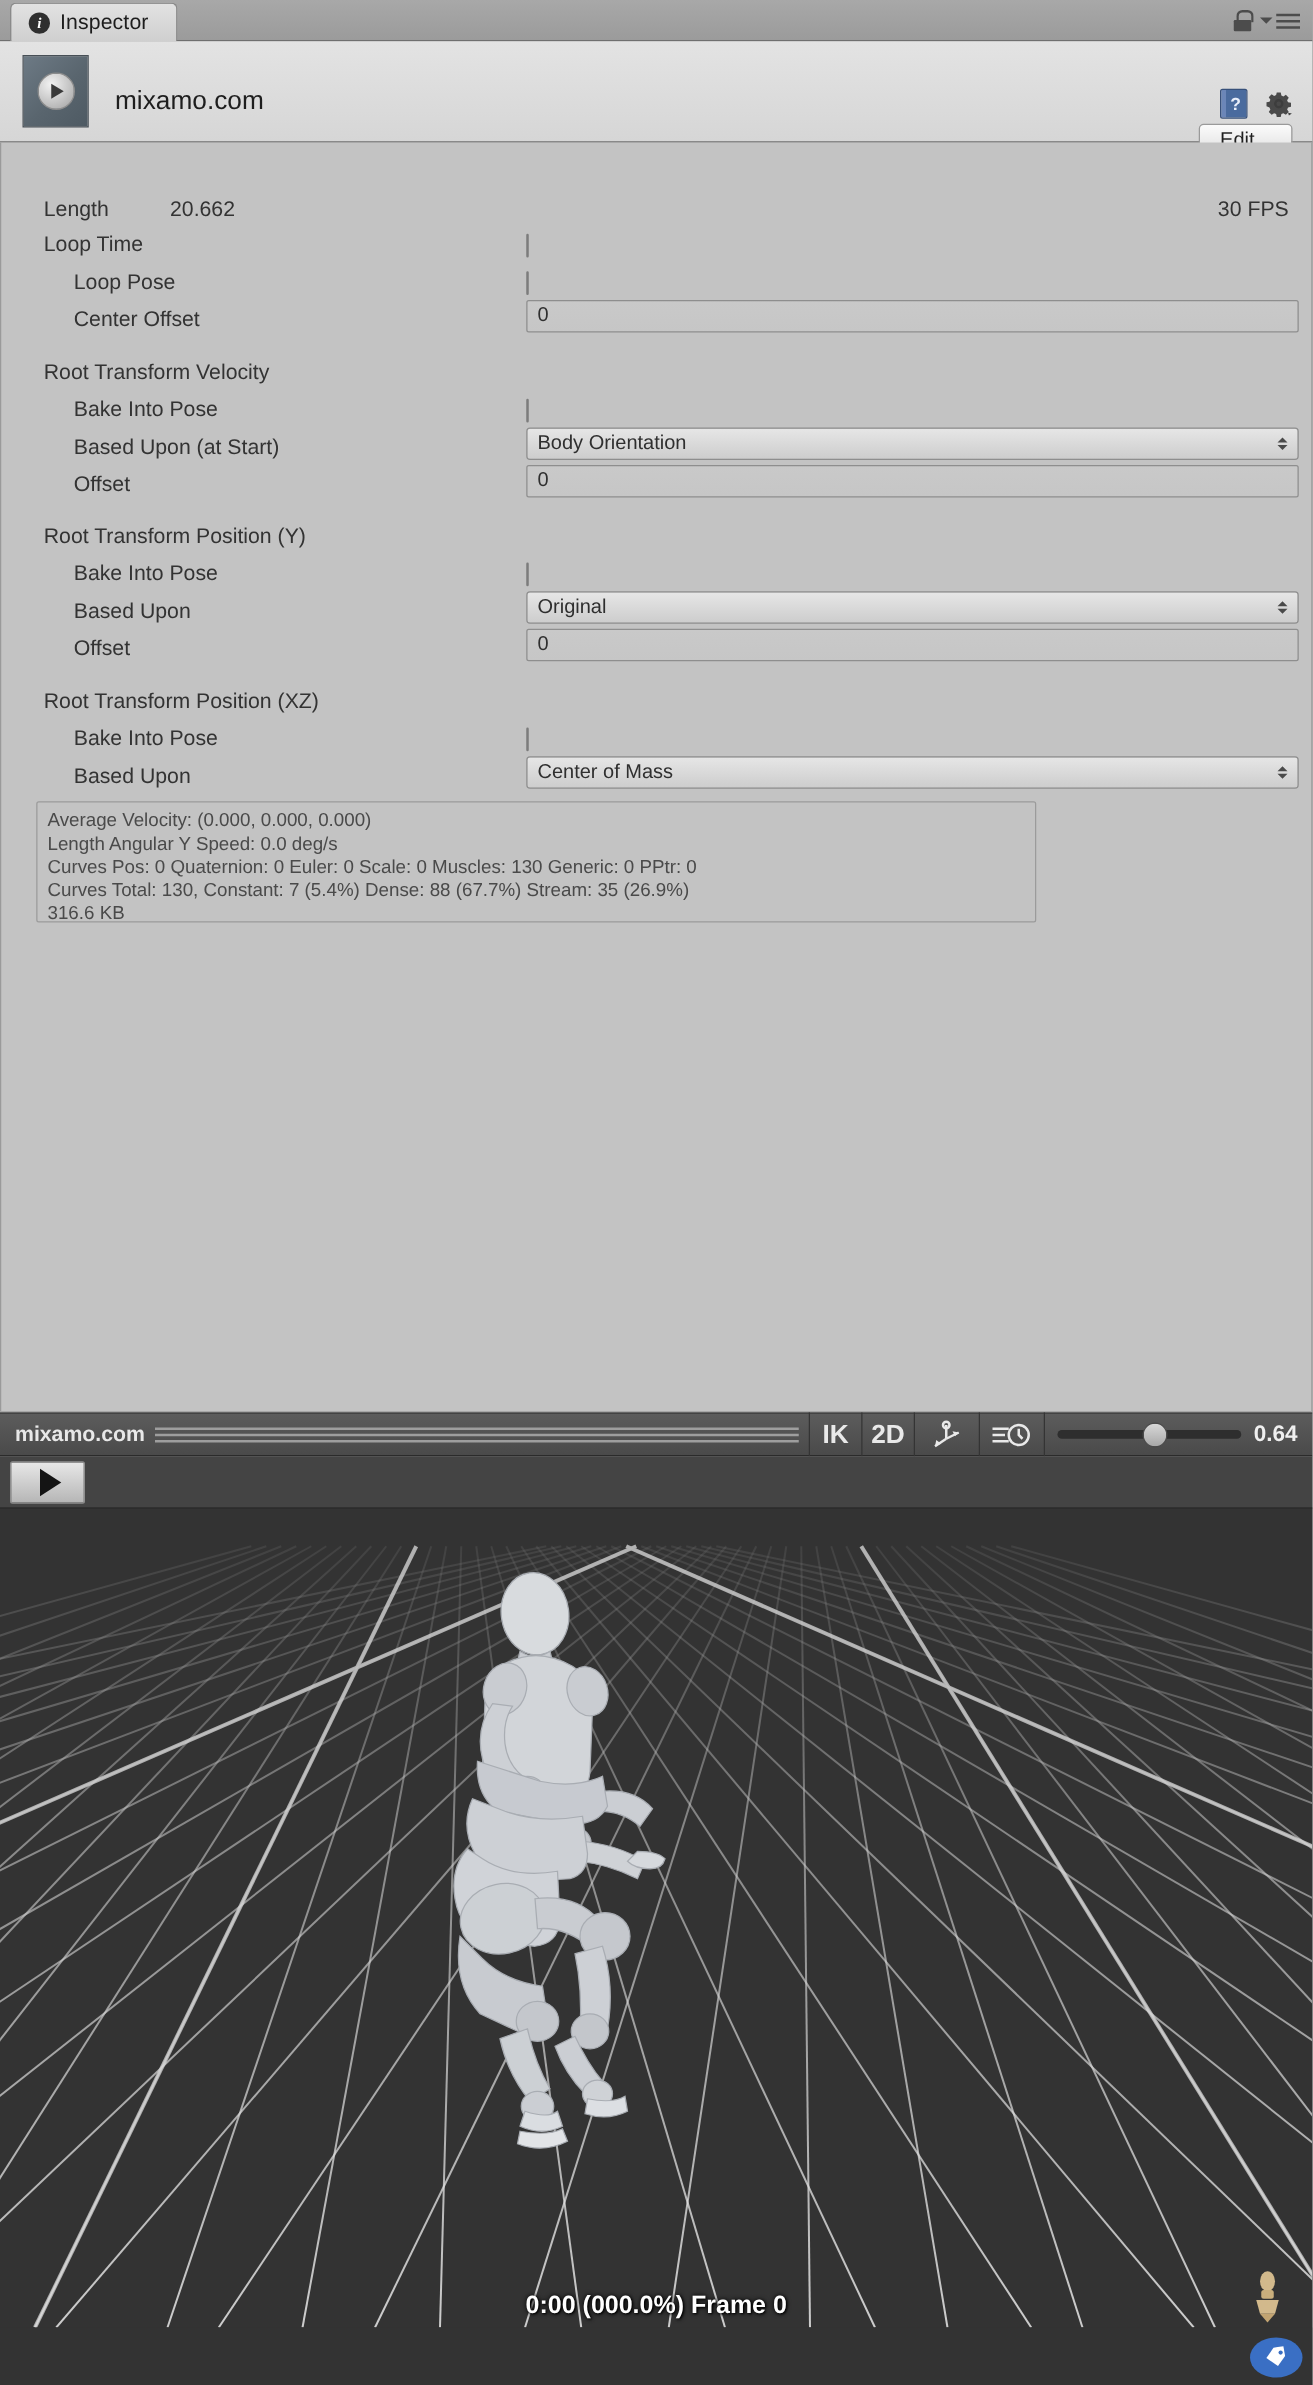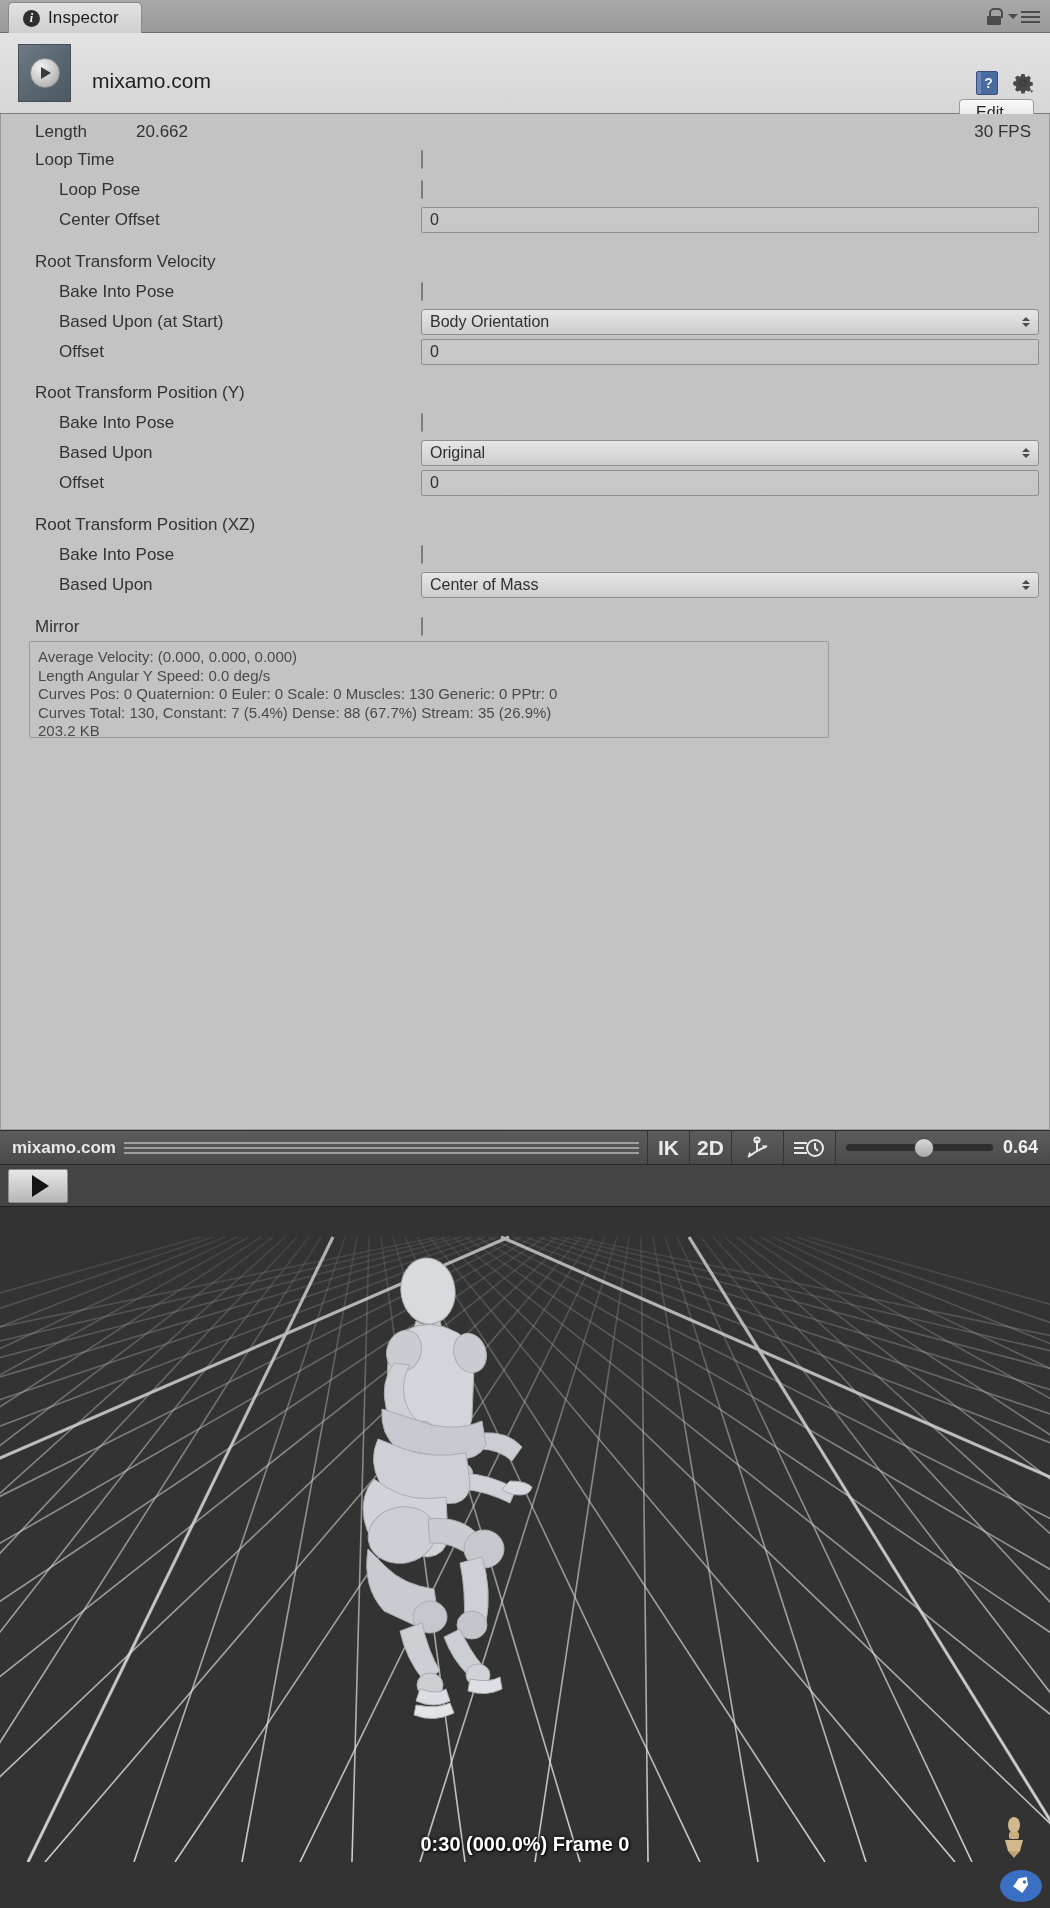--- a/index.html
+++ b/index.html
@@ -105,21 +105,21 @@
   }
 
   
   .props {
     position:absolute; top:114px; left:0; width:1050px; height:1015px;
     background:#c3c3c3;
     border-left:1px solid #9a9a9a; border-right:1px solid #9a9a9a;
   }
   .row {
     position:absolute; left:0; width:1050px; height:36px;
-    display:flex; align-items:center;
+    display:flex; align-items:flex-end;margin-top:28px;
   }
   .lbl { font-size: 17px; color:#333; }
   .lbl.ind1 { margin-left: 34px; }
   .lbl.ind0 { margin-left: 34px; }
   .lbl.sec  { margin-left: 34px; }
   .value-col { position:absolute; left:420px; }
   .length-value { position:absolute; left:135px; font-size:17px; color:#333; }
   .fps { position:absolute; right:20px; font-size:17px; color:#333; }
 
   .cb {
@@ -380,21 +380,21 @@
     <div class="row" style="top:495px">
       <span class="lbl ind0">Mirror</span>
       <span class="value-col"><span class="cb"></span></span>
     </div>
 
     <div class="stats-box">
       <div>Average Velocity: (0.000, 0.000, 0.000)</div>
       <div>Length Angular Y Speed: 0.0 deg/s</div>
       <div>Curves Pos: 0 Quaternion: 0 Euler: 0 Scale: 0 Muscles: 130 Generic: 0 PPtr: 0</div>
       <div>Curves Total: 130, Constant: 7 (5.4%) Dense: 88 (67.7%) Stream: 35 (26.9%)</div>
-      <div>203.2 KB</div>
+      <div>316.6 KB</div>
     </div>
   </div>
 
   <div class="prev-toolbar">
     <span class="prev-name">mixamo.com</span>
     <span class="prev-rail">
         <i></i>
         <i></i>
         <i></i>
       </span>
@@ -546,21 +546,21 @@
           <path d="M-30 -930 q-6 38 16 62 l30 14 q18 4 24 -10 l-4 -26 q-30 -4 -48 -22 z" fill="#c8cbd0"></path>
           <ellipse cx="32" cy="-862" rx="17" ry="16" fill="#c4c7cc"></ellipse>
           <path d="M24 -856 q6 28 18 48 l-16 10 q-18 -22 -24 -50 z" fill="#ccd0d4"></path>
           <ellipse cx="32" cy="-794" rx="13" ry="12" fill="#cbced3"></ellipse>
           <path d="M22 -790 q18 6 26 0 l4 12 q-16 8 -34 0 z" fill="#dadde1"></path>
           <path d="M18 -774 q22 4 34 -2 l4 10 q-20 10 -40 2 z" fill="#e2e4e7"></path>
         </g>
       </g>
     </svg>
 
-    <div class="vp-status">0:30 (000.0%) Frame 0</div>
+    <div class="vp-status">0:00 (000.0%) Frame 0</div>
     <div class="vp-bottom-strip"></div>
     <svg class="mini-figure" width="28" height="44" viewBox="0 0 28 44">
       <ellipse cx="14" cy="9" rx="6" ry="8" fill="#d2b98c"></ellipse>
       <rect x="9" y="16" width="10" height="7" rx="2" fill="#c9ae7c"></rect>
       <path d="M5 24 h18 l-3 11 h-12 z" fill="#d2b98c"></path>
       <path d="M8 35 h12 l-6 7 z" fill="#c2a472"></path>
     </svg>
     <div class="tag-badge">
       <svg width="20" height="18" viewBox="0 0 20 18">
         <path d="M2 8 L9 1 h8 v8 l-7 7 z" fill="#ffffff" transform="rotate(-10 10 8)"></path>

